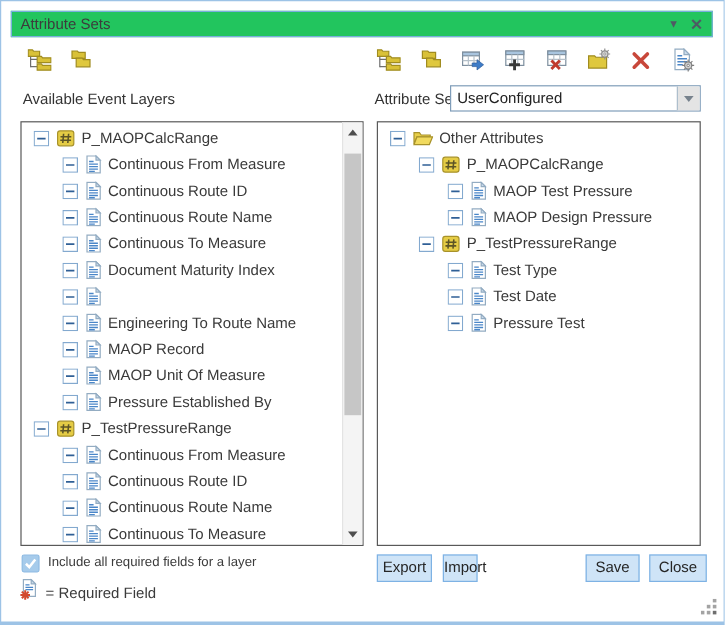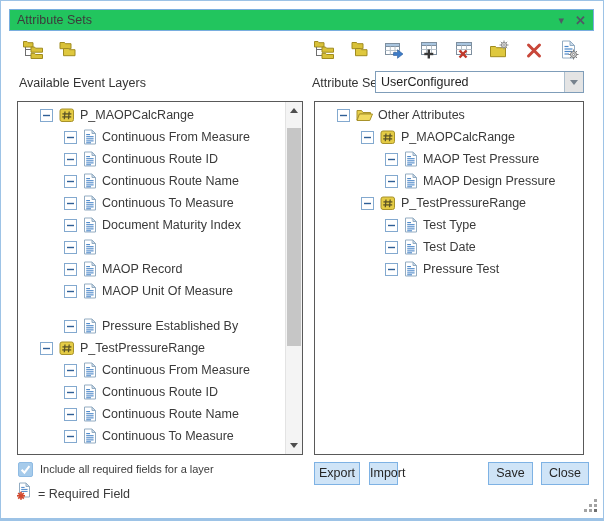--- a/index.html
+++ b/index.html
@@ -34,21 +34,21 @@
     position:absolute;left:374px;top:70px;width:209px;height:22px;
     background:#fff;border:1px solid #7f9db9;display:flex;cursor:pointer;
   }
   .combo-value{flex:1;font-size:12.5px;color:#222;padding:3px 0 0 5px;white-space:nowrap;overflow:hidden;}
   .combo-btn{width:19px;background:#e4e4e4;border-left:1px solid #aebfcd;display:flex;align-items:center;justify-content:center;}
   .combo-arrow{width:0;height:0;border-left:4px solid transparent;border-right:4px solid transparent;border-top:5px solid #77828d;}
   
   .panel{position:absolute;top:100px;height:354px;border:1px solid #595959;background:#fff;}
   .panel-left{left:16px;width:286px;}
   .panel-right{left:313px;width:270px;}
-  .tree{position:absolute;left:16px;top:2px;bottom:0;overflow:hidden;text-align:right;}
+  .tree{position:absolute;left:4px;top:2px;bottom:0;overflow:hidden;text-align:right;}
   .panel-left .tree{right:18px;}
   .panel-right .tree{right:0;}
   .tree-row{height:22px;display:flex;align-items:center;cursor:default;}
   .expander{width:13px;height:13px;display:inline-flex;flex:none;cursor:pointer;}
   .node-icon{display:inline-flex;flex:none;margin-left:6px;align-items:center;}
   .node-label{font-size:12.5px;color:#3a3a3a;margin-left:5px;white-space:nowrap;}
   
   .scrollbar{position:absolute;right:0;top:0;bottom:0;width:17px;background:#f4f4f4;border-left:1px solid #e3e3e3;}
   .scroll-btn{position:absolute;left:0;width:16px;height:15px;display:flex;align-items:center;justify-content:center;cursor:pointer;}
   .scroll-up{top:1px;}
@@ -384,20 +384,42 @@
               <path d="M9 1 l3.5 3.5 H9 z" fill="#ccdcec" stroke="#93acc2"></path>
               <g stroke="#4a86c8" stroke-width="1.1">
                 <line x1="3.2" y1="5.6" x2="7" y2="5.6"></line>
                 <line x1="3.2" y1="7.7" x2="10.6" y2="7.7"></line>
                 <line x1="3.2" y1="9.8" x2="10.6" y2="9.8"></line>
                 <line x1="3.2" y1="11.9" x2="10.6" y2="11.9"></line>
                 <line x1="3.2" y1="13.8" x2="8" y2="13.8"></line>
               </g>
             </svg>
           </span>
+          <span class="node-label">Engineering To Route Name</span>
+        </div>
+        <div class="tree-row" style="padding-left: 30px;">
+          <span class="expander">
+            <svg width="13" height="13" viewBox="0 0 13 13">
+              <rect x="0.5" y="0.5" width="12" height="12" fill="#ffffff" stroke="#83a9cf"></rect>
+              <line x1="3" y1="6.5" x2="10" y2="6.5" stroke="#2f5f96" stroke-width="1.4"></line>
+            </svg>
+          </span>
+          <span class="node-icon">
+            <svg width="14" height="16" viewBox="0 0 14 16">
+              <path d="M1.5 1 H9 l3.5 3.5 V15 H1.5 z" fill="#ffffff" stroke="#93acc2"></path>
+              <path d="M9 1 l3.5 3.5 H9 z" fill="#ccdcec" stroke="#93acc2"></path>
+              <g stroke="#4a86c8" stroke-width="1.1">
+                <line x1="3.2" y1="5.6" x2="7" y2="5.6"></line>
+                <line x1="3.2" y1="7.7" x2="10.6" y2="7.7"></line>
+                <line x1="3.2" y1="9.8" x2="10.6" y2="9.8"></line>
+                <line x1="3.2" y1="11.9" x2="10.6" y2="11.9"></line>
+                <line x1="3.2" y1="13.8" x2="8" y2="13.8"></line>
+              </g>
+            </svg>
+          </span>
           <span class="node-label">MAOP Record</span>
         </div>
         <div class="tree-row" style="padding-left: 30px;">
           <span class="expander">
             <svg width="13" height="13" viewBox="0 0 13 13">
               <rect x="0.5" y="0.5" width="12" height="12" fill="#ffffff" stroke="#83a9cf"></rect>
               <line x1="3" y1="6.5" x2="10" y2="6.5" stroke="#2f5f96" stroke-width="1.4"></line>
             </svg>
           </span>
           <span class="node-icon">
@@ -408,21 +430,21 @@
                 <line x1="3.2" y1="5.6" x2="7" y2="5.6"></line>
                 <line x1="3.2" y1="7.7" x2="10.6" y2="7.7"></line>
                 <line x1="3.2" y1="9.8" x2="10.6" y2="9.8"></line>
                 <line x1="3.2" y1="11.9" x2="10.6" y2="11.9"></line>
                 <line x1="3.2" y1="13.8" x2="8" y2="13.8"></line>
               </g>
             </svg>
           </span>
           <span class="node-label">MAOP Unit Of Measure</span>
         </div>
-        <div class="tree-row" style="padding-left: 30px; margin-top: 13px;">
+        <div class="tree-row" style="padding-left: 30px;">
           <span class="expander">
             <svg width="13" height="13" viewBox="0 0 13 13">
               <rect x="0.5" y="0.5" width="12" height="12" fill="#ffffff" stroke="#83a9cf"></rect>
               <line x1="3" y1="6.5" x2="10" y2="6.5" stroke="#2f5f96" stroke-width="1.4"></line>
             </svg>
           </span>
           <span class="node-icon">
             <svg width="14" height="16" viewBox="0 0 14 16">
               <path d="M1.5 1 H9 l3.5 3.5 V15 H1.5 z" fill="#ffffff" stroke="#93acc2"></path>
               <path d="M9 1 l3.5 3.5 H9 z" fill="#ccdcec" stroke="#93acc2"></path>

